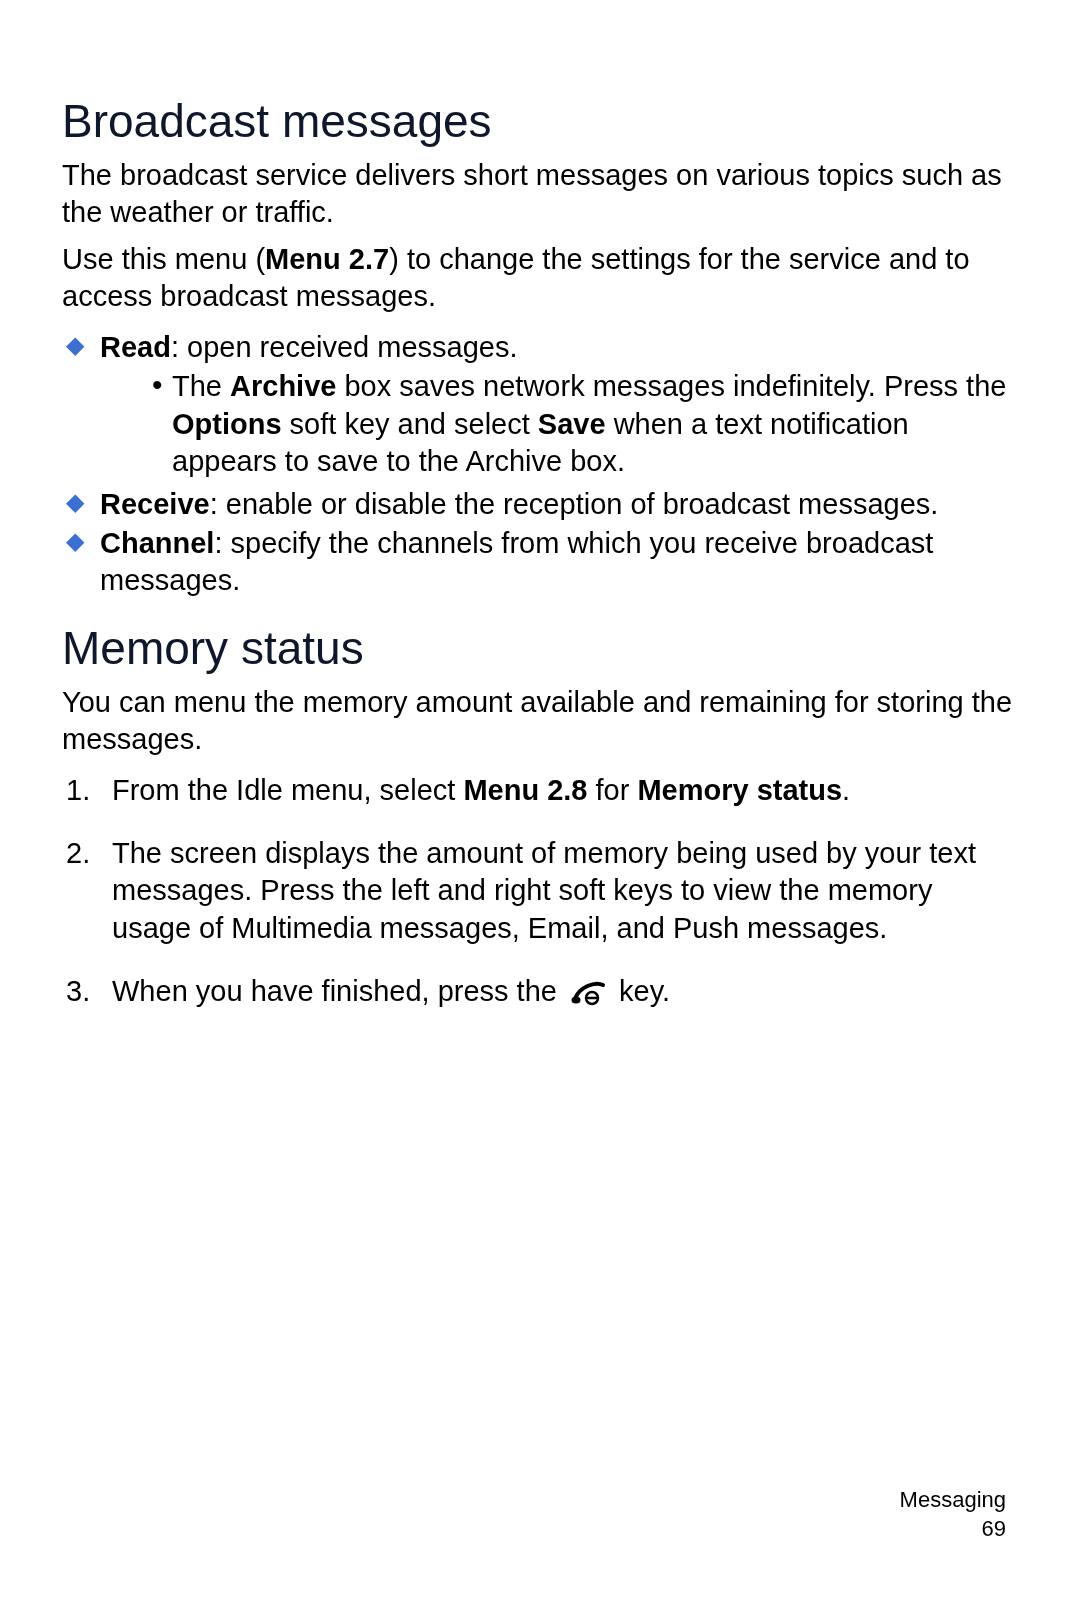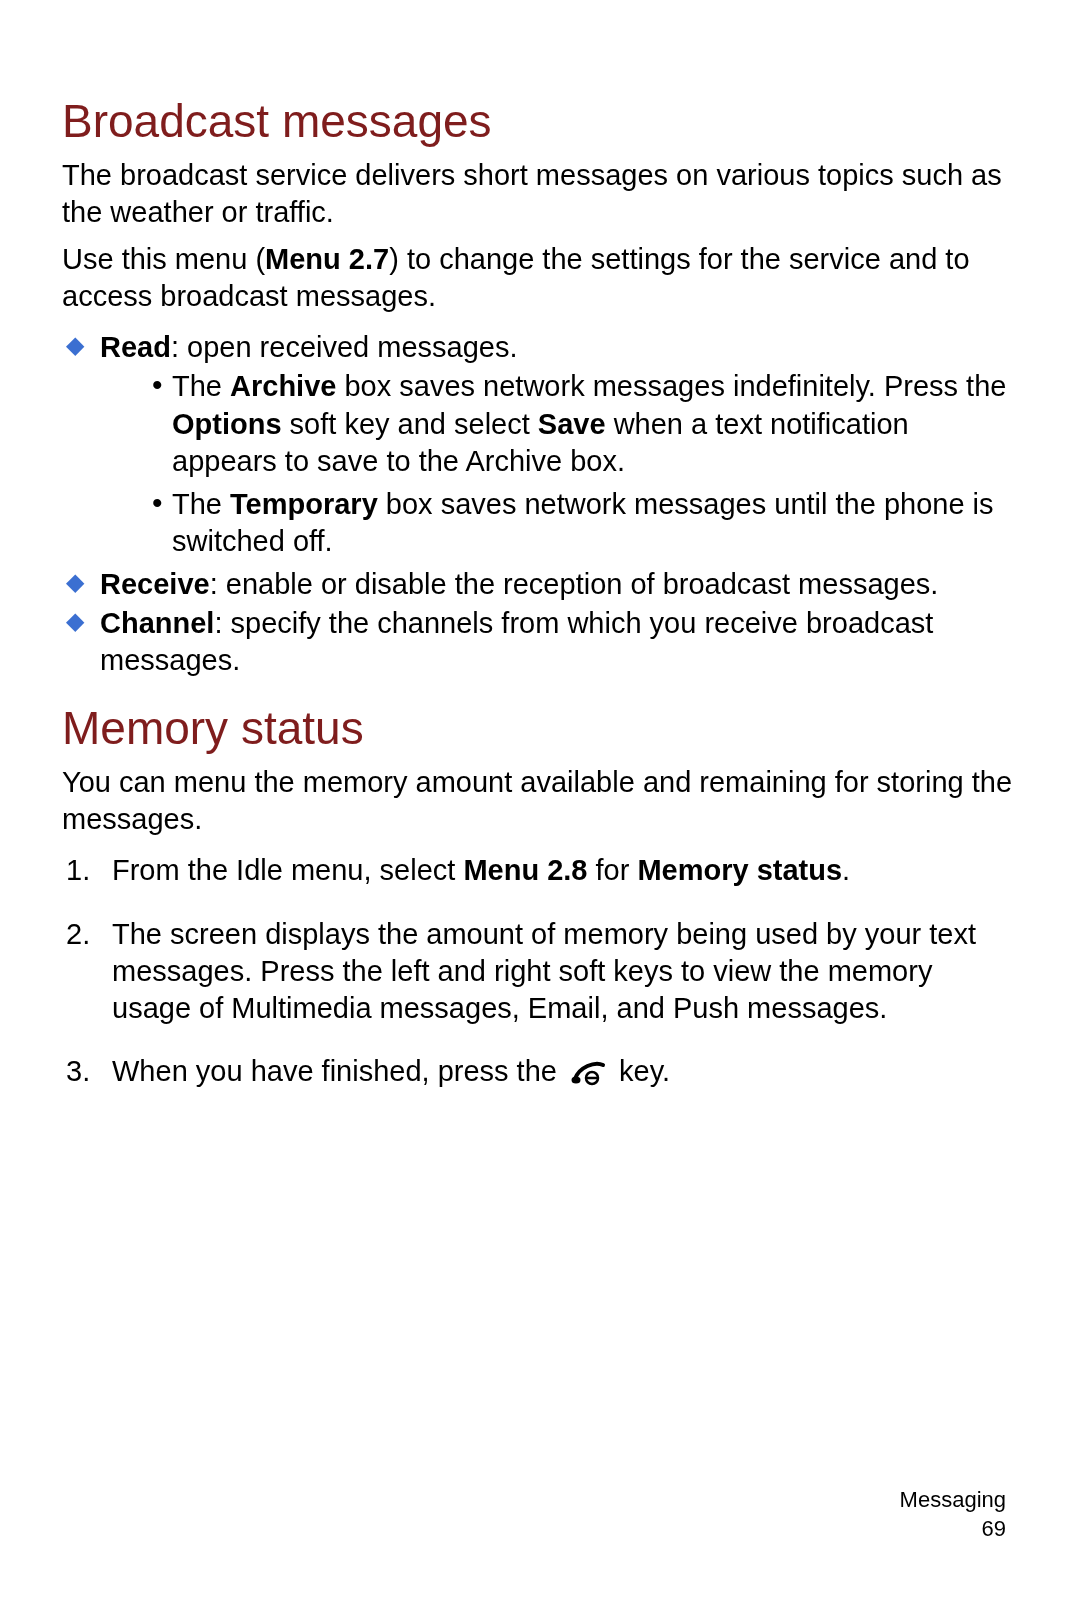--- a/index.html
+++ b/index.html
@@ -21,21 +21,21 @@
       position: absolute;
       left: 4px;
       top: 1px;
       color: #3b6fd1;
       font-size: 24px;
     }
     .heading {
       font-family: Arial, Helvetica, sans-serif;
       font-weight: 400;
       font-size: 46px;
-      color: #7f1d1d;
+      color: #0f172a;
       margin-top: 20px;
       margin-bottom: 6px;
       letter-spacing: 0px;
     }
     .intro { margin-bottom: 10px; }
     .intro2 { margin-bottom: 14px; }
     .sub-bullets { list-style: none; padding: 0; margin: 2px 0 4px 0; }
     .sub-item { position: relative; padding-left: 72px; margin-bottom: 6px; }
     .sub-item::before {
       content: "•";
@@ -80,23 +80,20 @@
   <span>Use this menu (</span><strong>Menu 2.7</strong><span>) to change the settings for the service and to access broadcast messages.</span>
 </p>
 
 <ul class="diamond-list">
   <li class="diamond-item">
     <strong>Read</strong><span>: open received messages.</span>
     <ul class="sub-bullets">
       <li class="sub-item">
         <span>The </span><strong>Archive</strong><span> box saves network messages indefinitely. Press the </span><strong>Options</strong><span> soft key and select </span><strong>Save</strong><span> when a text notification appears to save to the Archive box.</span>
       </li>
-      <li class="sub-item">
-        <span>The </span><strong>Temporary</strong><span> box saves network messages until the phone is switched off.</span>
-      </li>
     </ul>
   </li>
   <li class="diamond-item">
     <strong>Receive</strong><span>: enable or disable the reception of broadcast messages.</span>
   </li>
   <li class="diamond-item">
     <strong>Channel</strong><span>: specify the channels from which you receive broadcast messages.</span>
   </li>
 </ul>
 

